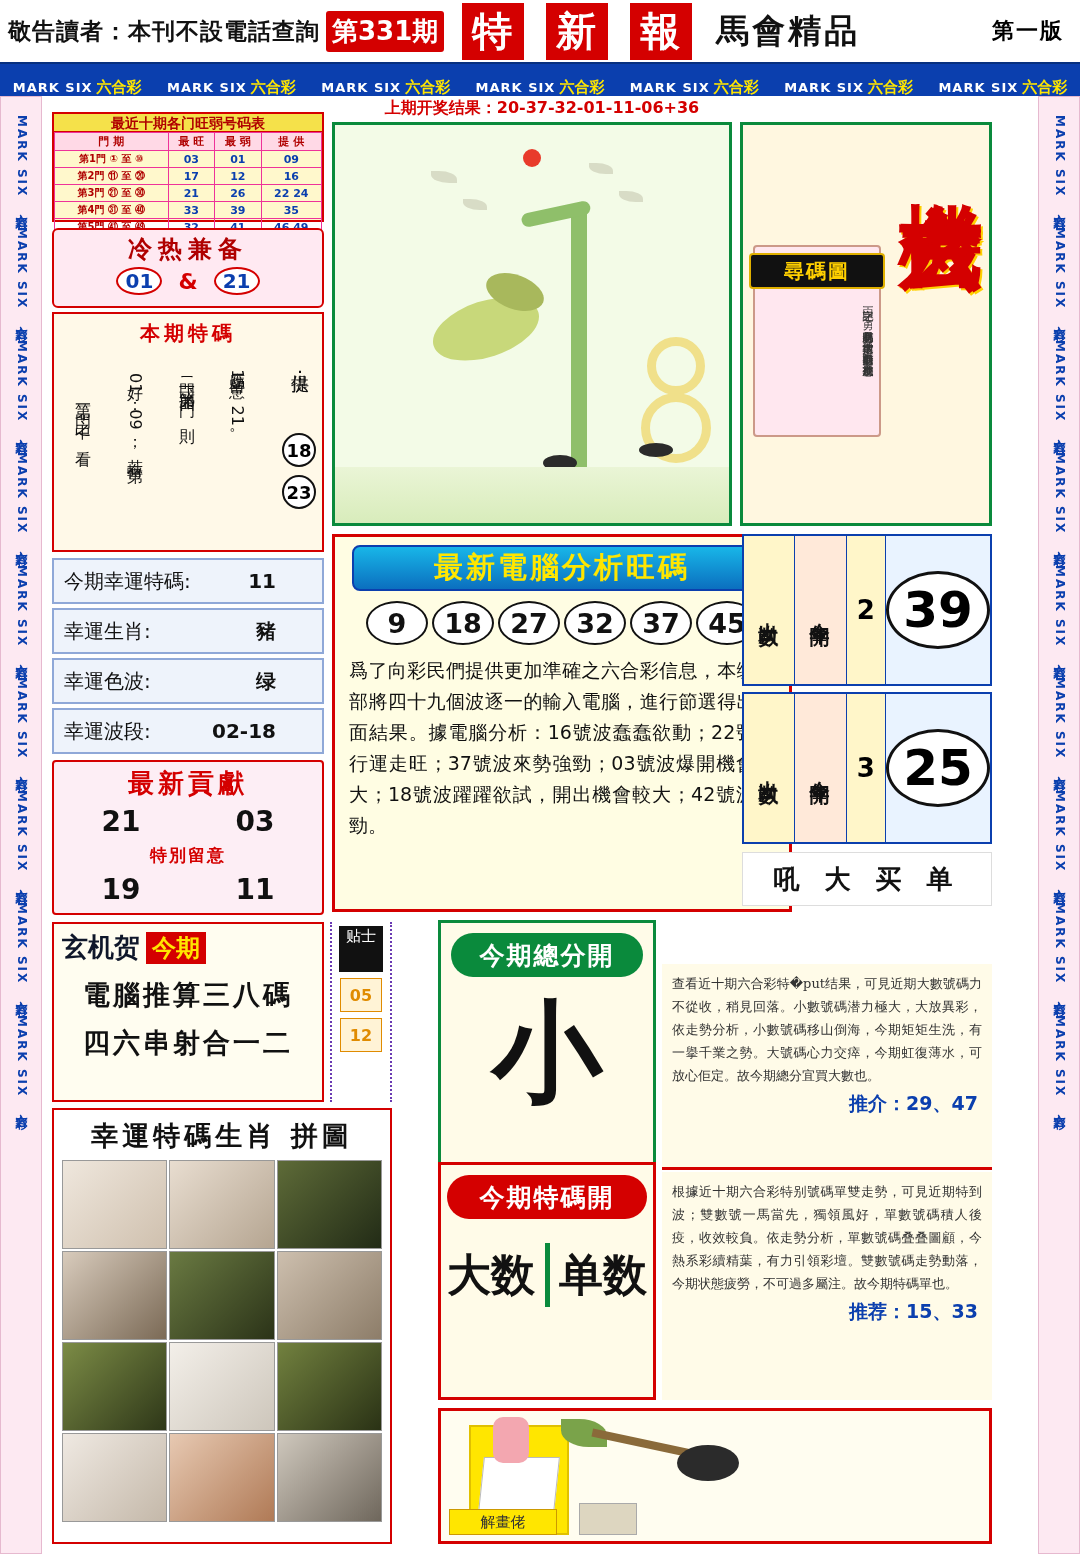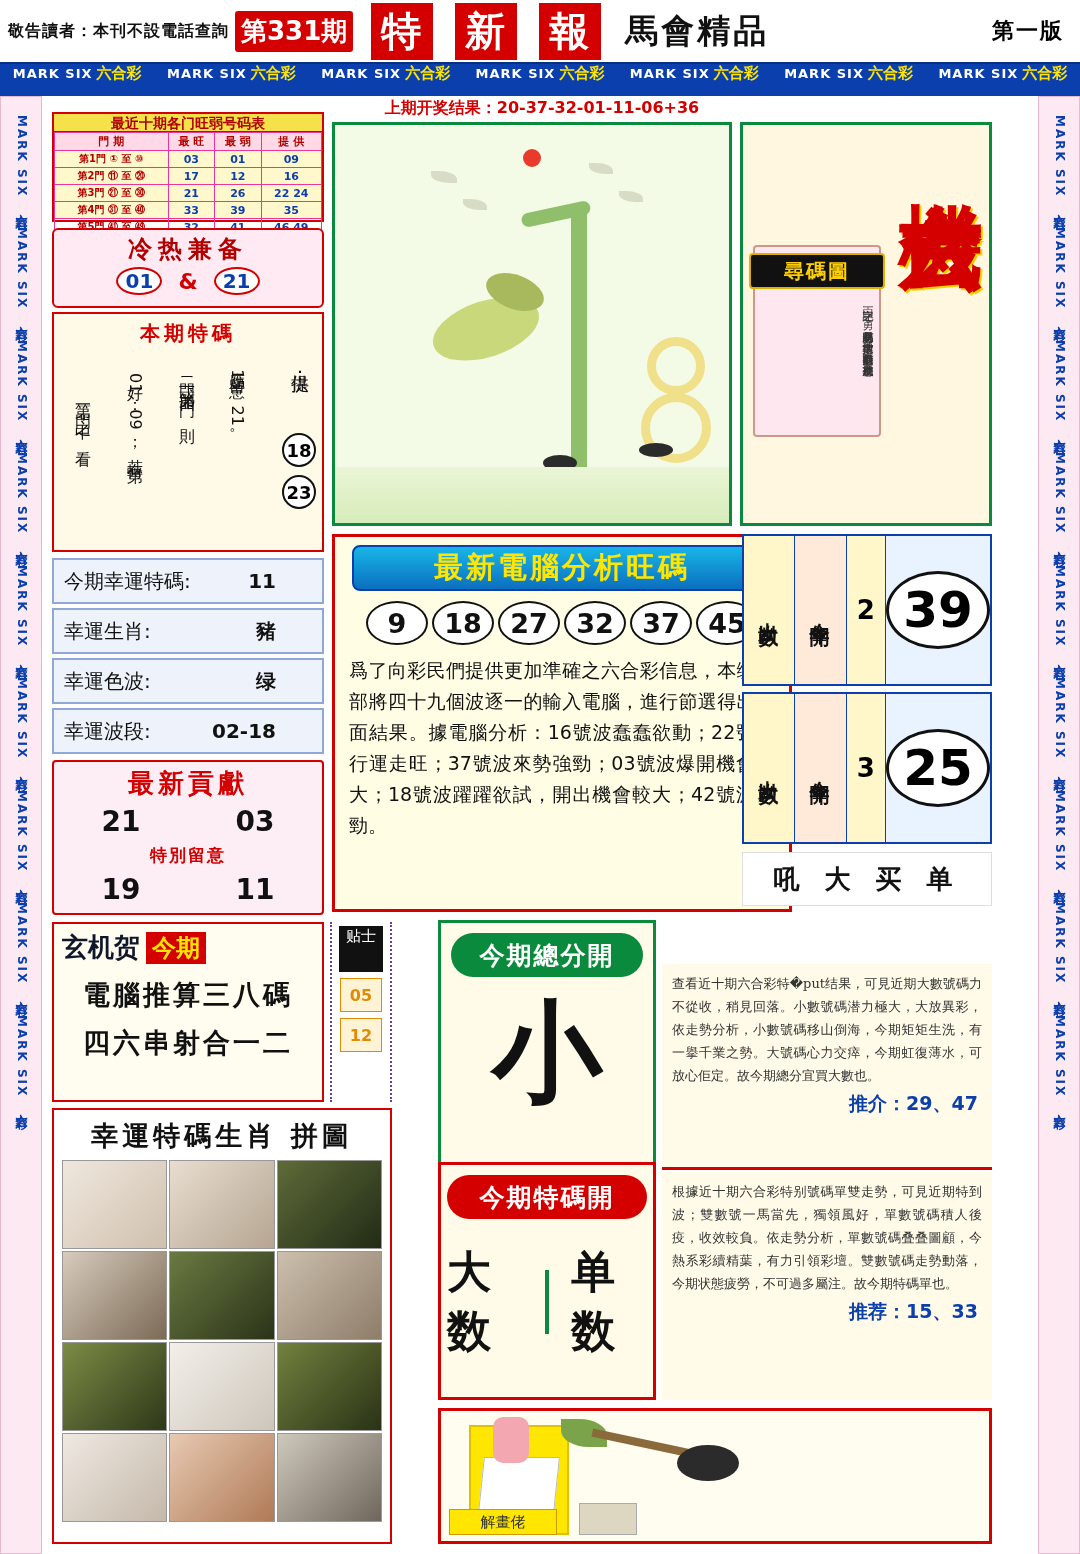--- a/index.html
+++ b/index.html
@@ -13,21 +13,21 @@
   }
   .page { position:absolute; inset:0; background:#ffffff; }
 
   
   .masthead {
     position:absolute; left:0; top:0; width:1080px; height:62px;
     background:#ffffff;
     display:flex; align-items:center;
   }
   .mh-notice {
-    font-size:16px; color:#111; font-weight:bold; padding-left:8px;
+    font-size:23px; color:#111; font-weight:bold; padding-left:8px;
     font-family:"DejaVu Sans", sans-serif; letter-spacing:1px;
   }
   .mh-issue {
     background:#d40000; color:#fff; font-weight:bold; font-size:26px;
     padding:3px 6px; margin-left:6px; border-radius:3px;
   }
   .mh-title {
     display:flex; gap:22px; margin-left:18px;
   }
   .mh-title span {
@@ -40,21 +40,21 @@
   }
   .mh-edition {
     margin-left:auto; margin-right:16px; color:#000000;
     font-size:22px; font-weight:bold; letter-spacing:2px;
   }
 
   
   .strip {
     position:absolute; left:0; top:62px; width:1080px; height:50px;
     background:#0b3fae;
-    display:flex; align-items:flex-start; justify-content:space-around;
+    display:flex; align-items:center; justify-content:space-around;
     border-top:2px solid #07307f; border-bottom:2px solid #07307f;
   }
   .strip .m { display:flex; align-items:baseline; gap:4px; }
   .strip .en { color:#fff; font-size:13px; font-weight:bold; letter-spacing:1px;}
   .strip .cn { color:#ffe600; font-size:15px; font-weight:bold; }
 
   
   .rail {
     position:absolute; top:96px; width:42px; height:1458px;
     background:#fde9f2;
@@ -218,21 +218,21 @@
 
   .box-tema {
     position:absolute; left:396px; top:1066px; width:218px; height:238px;
     border:3px solid #d40000; background:#fffbe8;
   }
   .pill-red {
     width:200px; height:44px; margin:10px auto 0 auto; background:#d40000;
     border-radius:22px; color:#fff; font-size:25px; font-weight:bold;
     display:flex; align-items:center; justify-content:center; letter-spacing:2px;
   }
-  .two-char { display:flex; align-items:center; justify-content:center; margin-top:24px; gap:16px;}
+  .two-char { display:flex; align-items:center; justify-content:space-between; margin-top:24px; gap:2px;}
   .two-char .c { font-size:44px; font-weight:bold; color:#111; padding:0 6px;}
   .two-char .divider { width:5px; height:64px; background:#0a8a3c; }
 
   .box-text-right1 {
     position:absolute; left:620px; top:868px; width:330px; height:206px;
     background:#fffbe8; border-bottom:3px solid #d40000;
   }
   .box-text-right2 {
     position:absolute; left:620px; top:1076px; width:330px; height:228px;
     background:#fffbe8;

